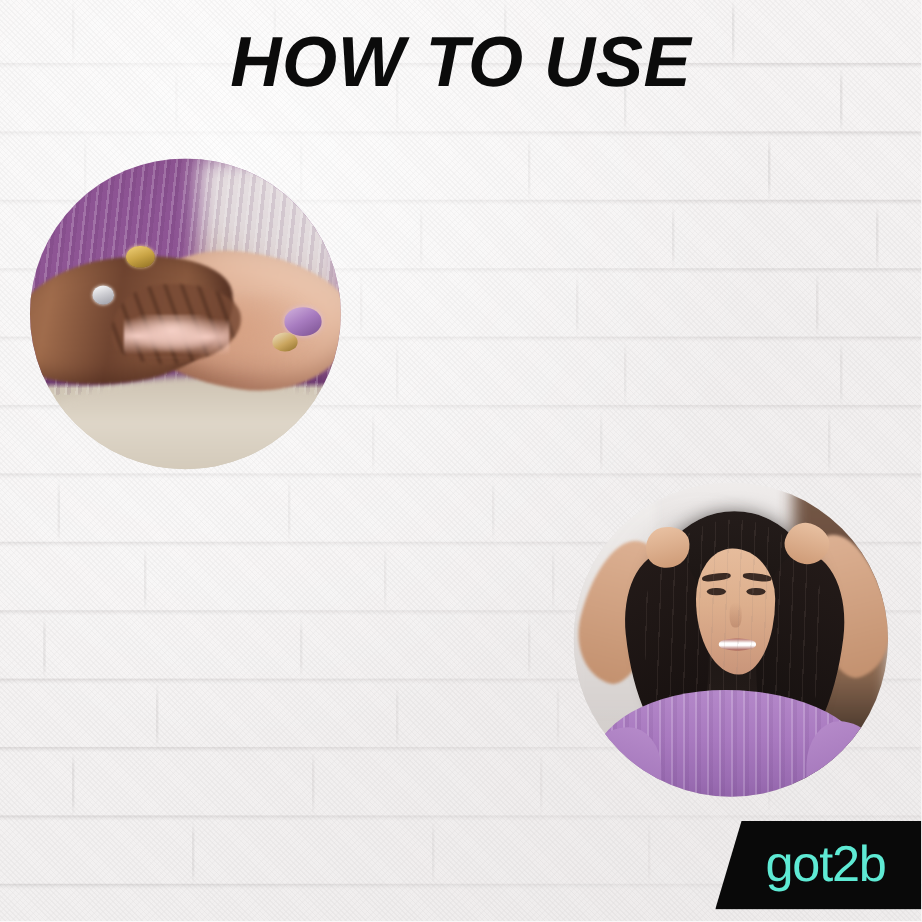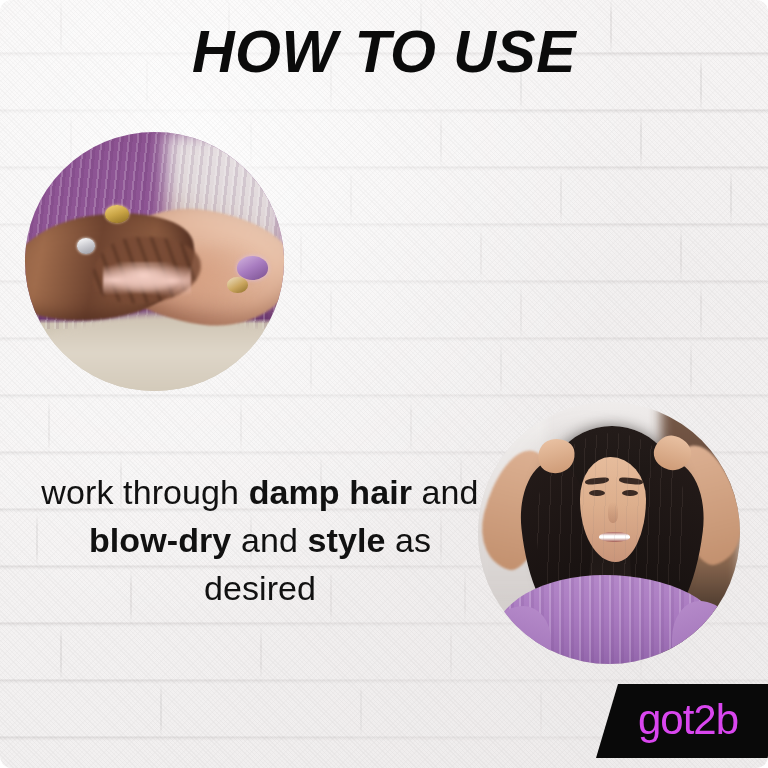--- a/index.html
+++ b/index.html
@@ -8,21 +8,20 @@
     padding: 0;
     background: #ffffff;
   }
   #stage {
     position: relative;
     width: 768px;
     height: 768px;
     overflow: hidden;
     background: #f6f4f4;
     font-family: "Liberation Sans", sans-serif;
-    border-radius: 12px;
   }
 
   
   .bg-base {
     position: absolute;
     inset: 0;
     background:
       linear-gradient(180deg, #f7f5f5 0%, #f4f2f2 35%, #f6f4f4 60%, #f2f0f0 100%);
   }
   .bg-mortar {
@@ -370,21 +369,21 @@
     top: 684px;
     width: 172px;
     height: 74px;
     background: #090909;
     clip-path: polygon(22px 0, 172px 0, 172px 74px, 0 74px);
     display: flex;
     align-items: center;
     justify-content: center;
   }
   .logo-text {
-    color: #d946ef;
+    color: #5eead4;
     font-size: 42px;
     font-weight: 400;
     letter-spacing: -1px;
     line-height: 1;
     padding-left: 12px;
     padding-bottom: 3px;
   }
 </style>
 </head>
 <body>
@@ -481,21 +480,18 @@
     <div class="mouth"></div>
     <div class="hair-strands"></div>
     <div class="hand-on-hair l"></div>
     <div class="hand-on-hair r"></div>
     <div class="top-purple"></div>
     <div class="top-purple-ribs"></div>
     <div class="shoulder-l"></div>
     <div class="shoulder-r"></div>
   </div>
 
-  <div class="copy copy-bottom">
-    <span>work through </span><b>damp hair</b><span> and </span><b>blow-dry</b><span> and </span><b>style</b><span> as desired</span>
-  </div>
 
   <div class="logo">
     <span class="logo-text">got2b</span>
   </div>
 
 </div>
 
 </body></html>

